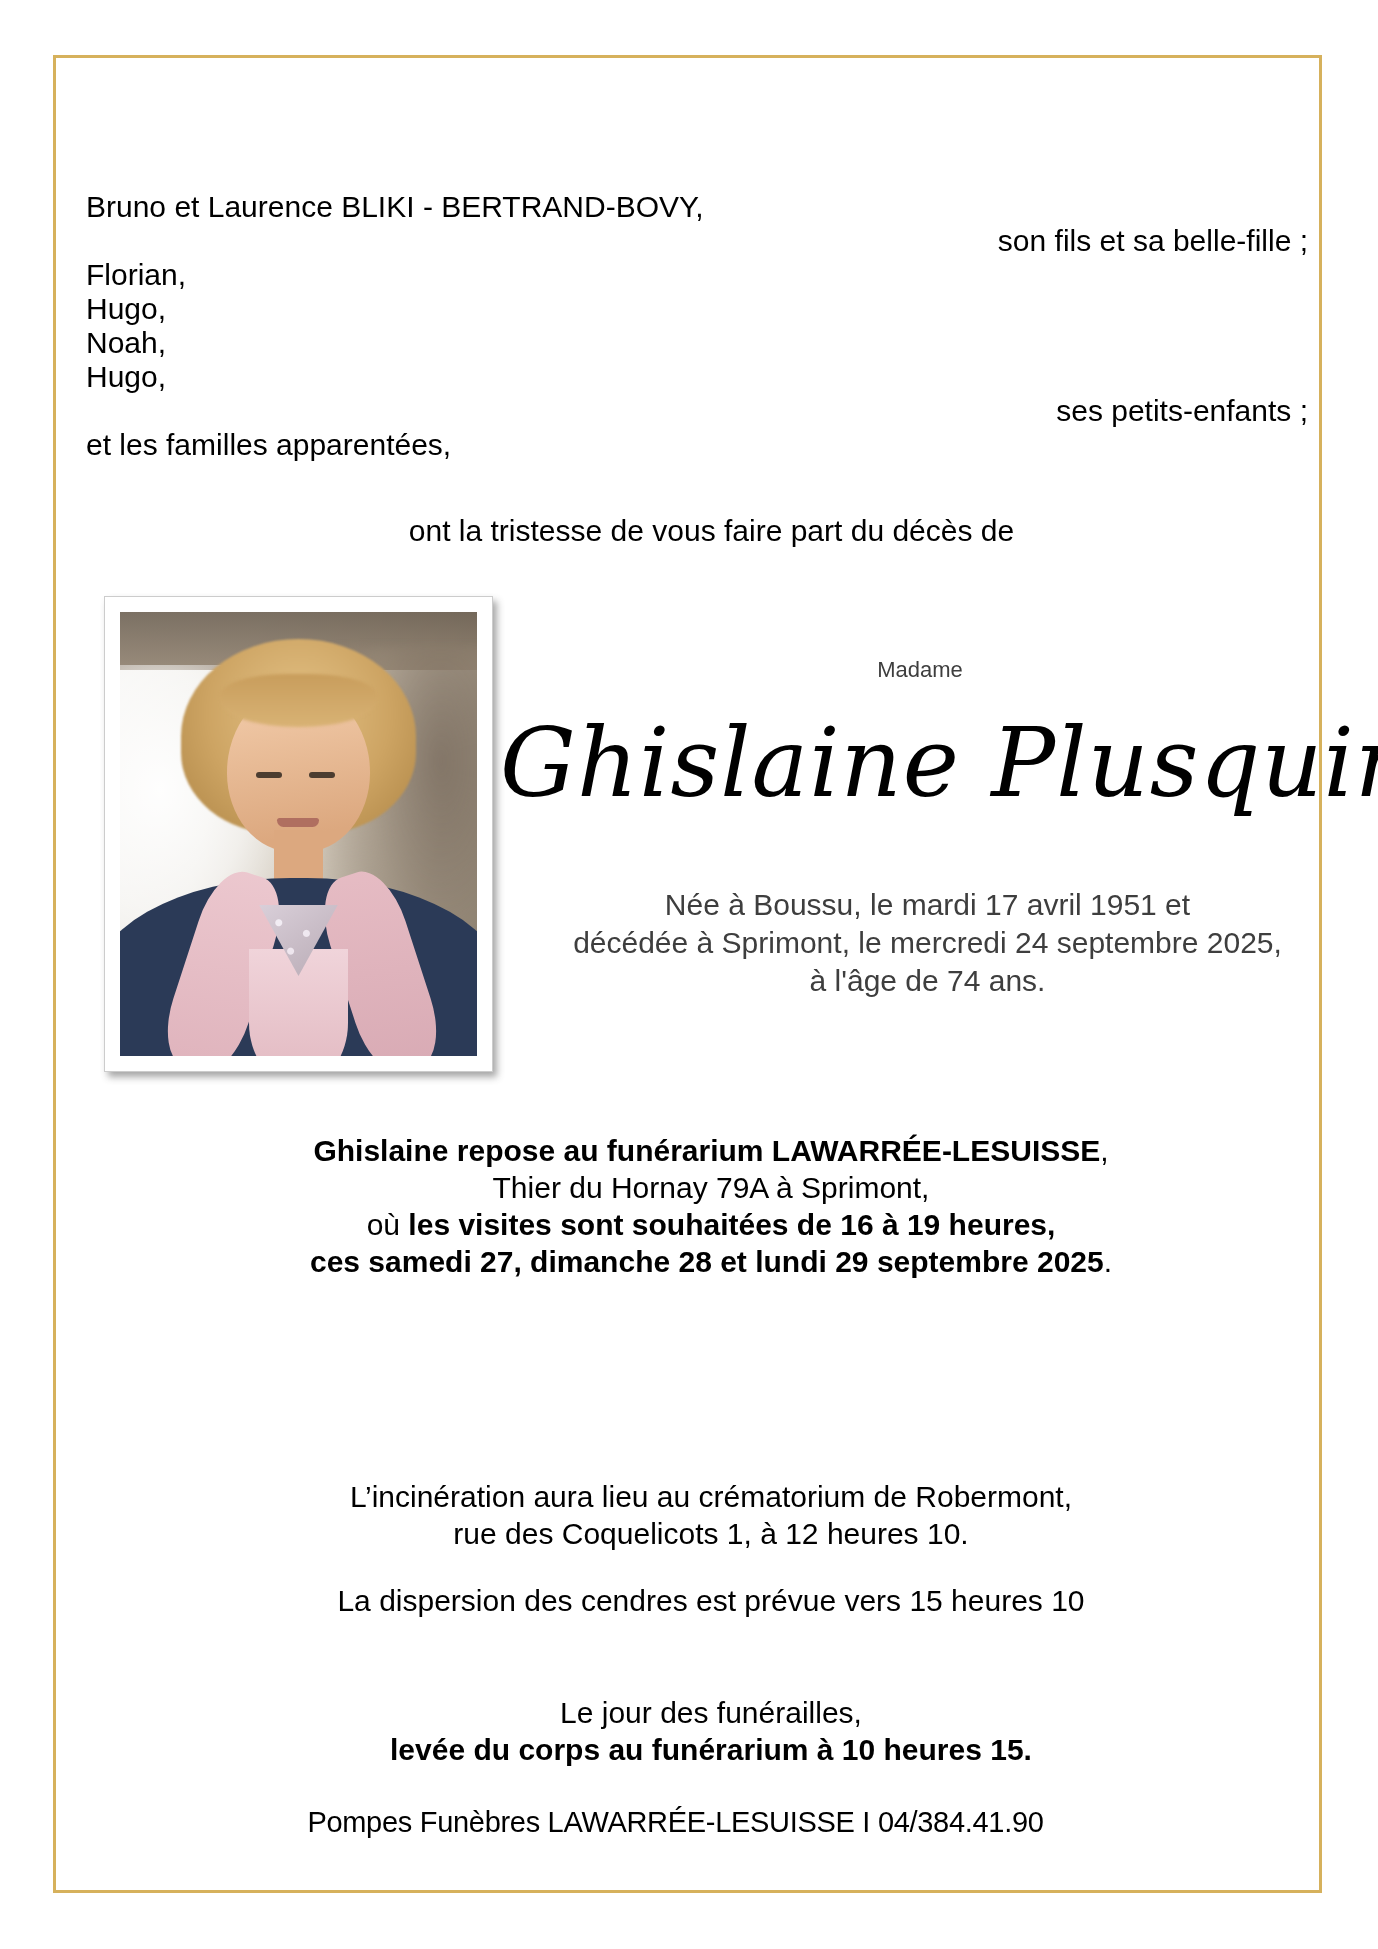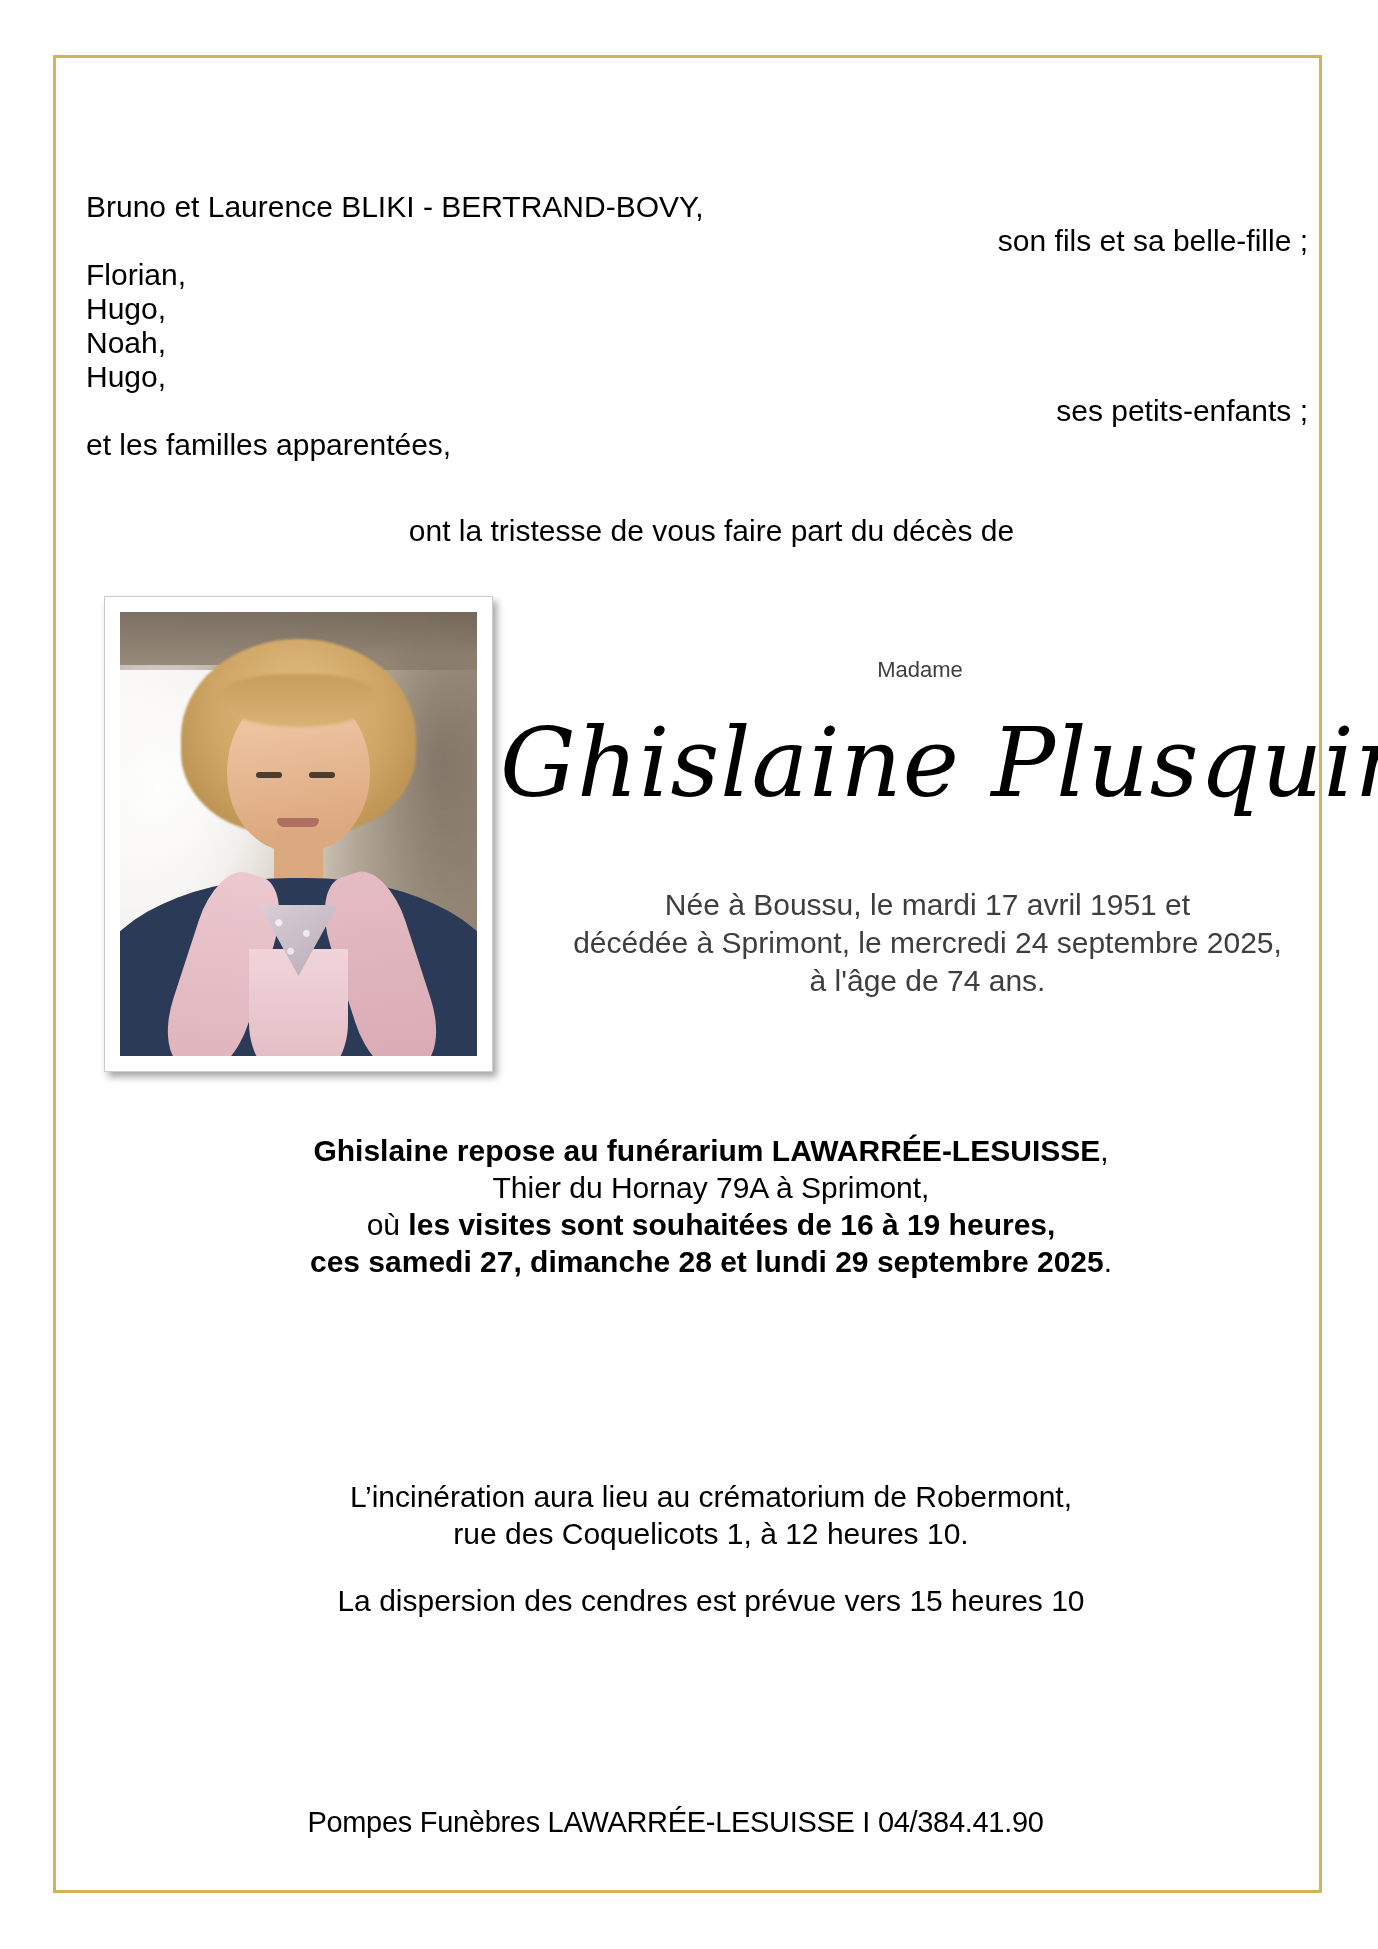--- a/index.html
+++ b/index.html
@@ -139,16 +139,20 @@
 
   <div class="centerband" style="top:1478px">
     <div class="line">L’incinération aura lieu au crématorium de Robermont,</div>
     <div class="line">rue des Coquelicots 1, à 12 heures 10.</div>
   </div>
 
   <div class="centerband" style="top:1582px">
     <div class="line">La dispersion des cendres est prévue vers 15 heures 10</div>
   </div>
 
+  <div class="centerband" style="top:1694px">
+    <div class="line">Le jour des funérailles,</div>
+    <div class="line bold">levée du corps au funérarium à 10 heures 15.</div>
+  </div>
 
   <div class="footer-line">Pompes Funèbres LAWARRÉE-LESUISSE I 04/384.41.90</div>
 
 </div>
 
 </body></html>

